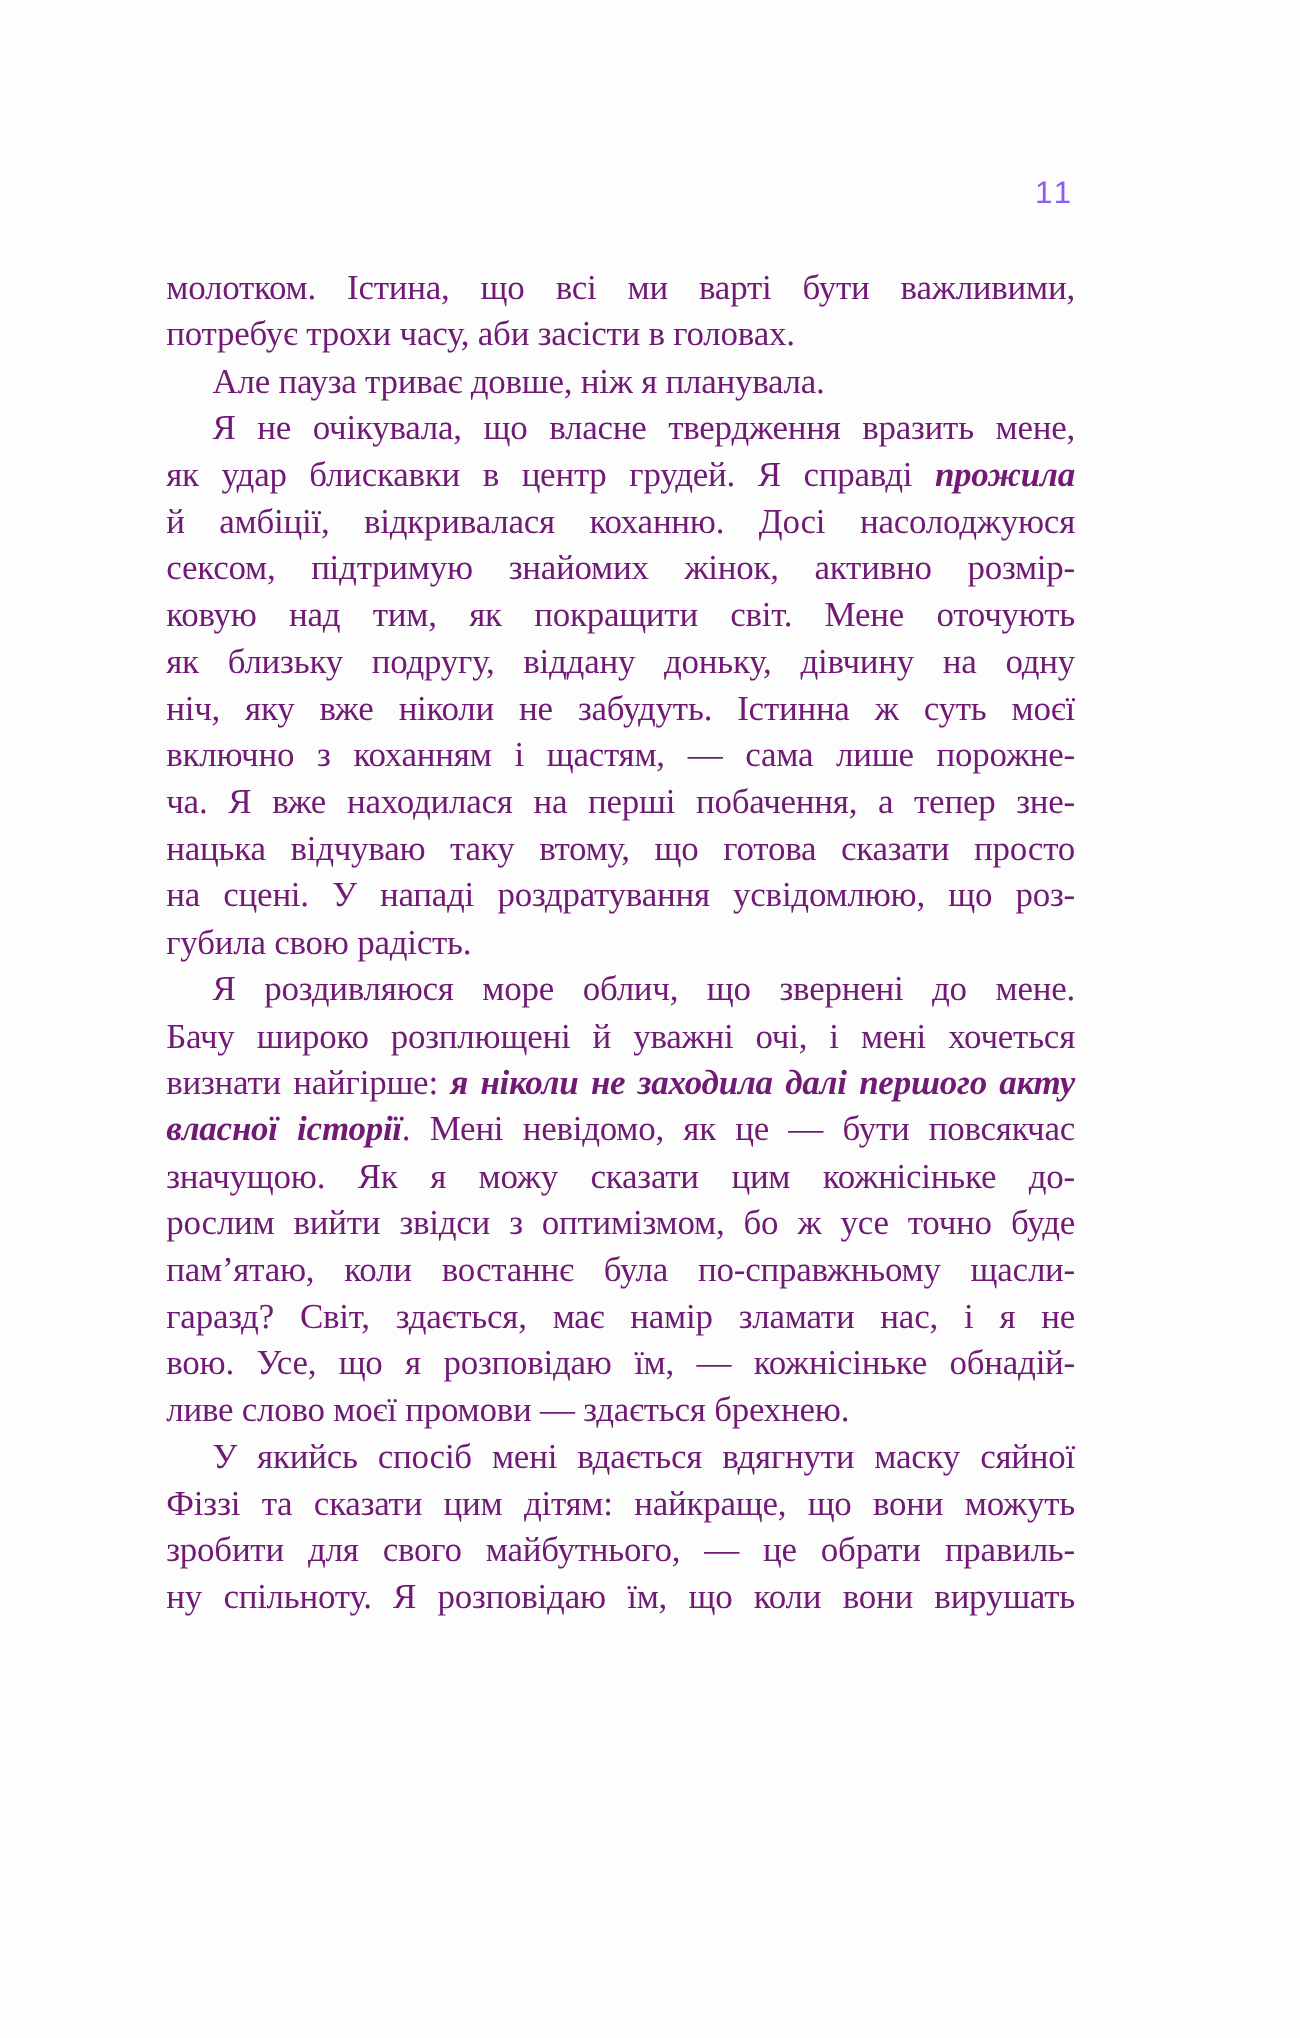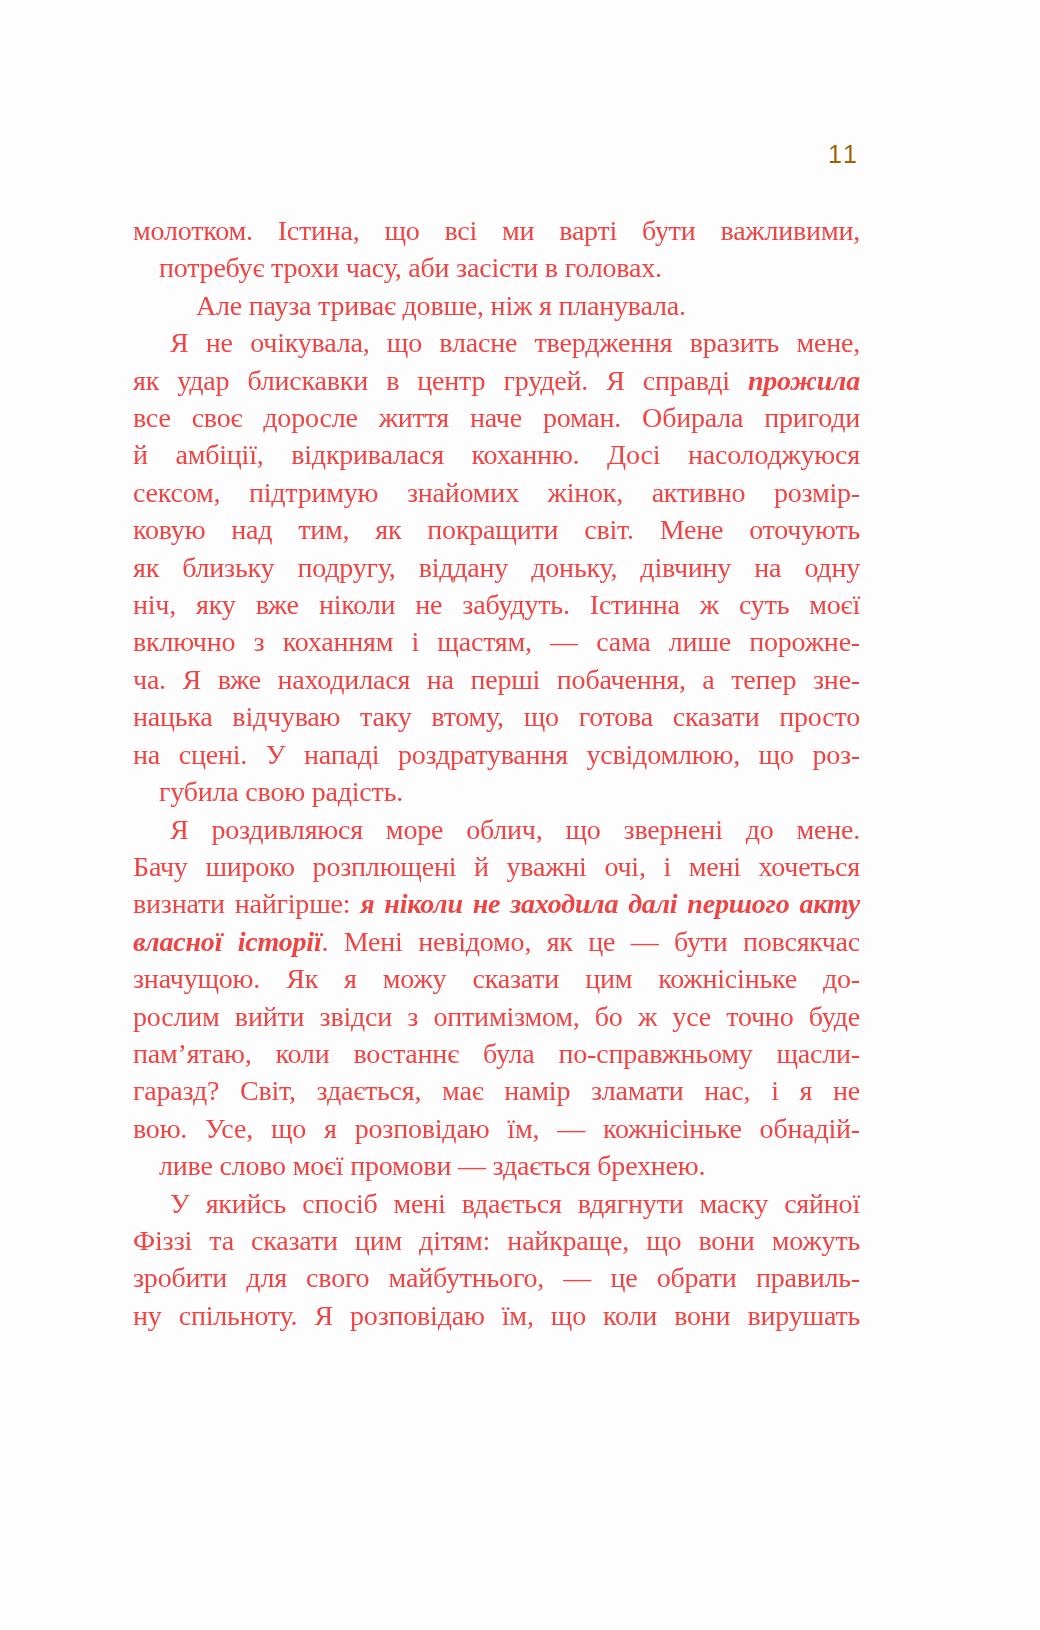--- a/index.html
+++ b/index.html
@@ -14,55 +14,53 @@
     background: #fdfdfd;
     overflow: hidden;
   }
   .page-number {
     position: absolute;
     top: 140px; left: 133px; width: 727px;
     text-align: right;
     font-family: "Liberation Sans", "DejaVu Sans", sans-serif;
     font-size: 25px;
     letter-spacing: 3px;
-    color: #a16207;
+    color: #8b5cf6;
   }
   .text-block {
     position: absolute;
     top: 212px; left: 133px; width: 727px;
     font-size: 28px;
     line-height: 37.4px;
     letter-spacing: -0.2px;
-    color: #ef4444;
+    color: #701a75;
   }
   .line {
     text-align: justify;
     text-align-last: justify;
     white-space: normal;
   }
   .line.no-just {
     text-align: left;
     text-align-last: left;
-    margin-left: 26px;
   }
   .line.indent { text-indent: 37px; }
   .em { font-style: italic; font-weight: bold; }
 </style>
 </head>
 <body>
 
 <div class="page">
   <div class="page-number">11</div>
   <main class="text-block" id="text-block">
       <div class="line"><span>молотком. Істина, що всі ми варті бути важливими,</span></div>
       <div class="line no-just"><span>потребує трохи часу, аби засісти в головах.</span></div>
       <div class="line no-just indent"><span>Але пауза триває довше, ніж я планувала.</span></div>
       <div class="line indent"><span>Я не очікувала, що власне твердження вразить мене,</span></div>
       <div class="line"><span>як удар блискавки в центр грудей. Я справді </span><span class="em">прожила</span></div>
-      <div class="line"><span>все своє доросле життя наче роман. Обирала пригоди</span></div>
       <div class="line"><span>й амбіції, відкривалася коханню. Досі насолоджуюся</span></div>
       <div class="line"><span>сексом, підтримую знайомих жінок, активно розмір-</span></div>
       <div class="line"><span>ковую над тим, як покращити світ. Мене оточують</span></div>
       <div class="line"><span>як близьку подругу, віддану доньку, дівчину на одну</span></div>
       <div class="line"><span>ніч, яку вже ніколи не забудуть. Істинна ж суть моєї</span></div>
       <div class="line"><span>включно з коханням і щастям, — сама лише порожне-</span></div>
       <div class="line"><span>ча. Я вже находилася на перші побачення, а тепер зне-</span></div>
       <div class="line"><span>нацька відчуваю таку втому, що готова сказати просто</span></div>
       <div class="line"><span>на сцені. У нападі роздратування усвідомлюю, що роз-</span></div>
       <div class="line no-just"><span>губила свою радість.</span></div>

